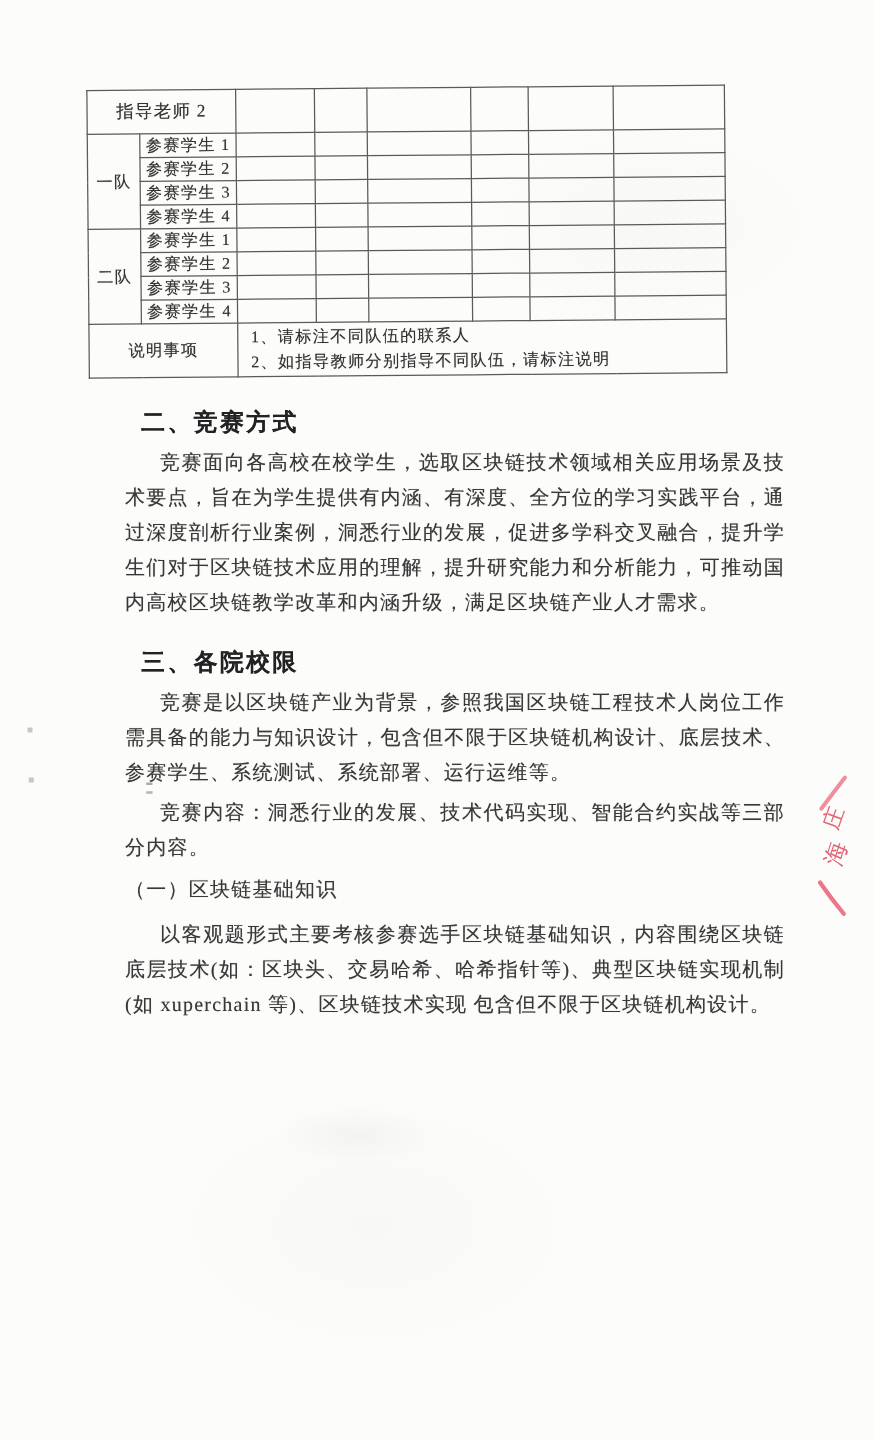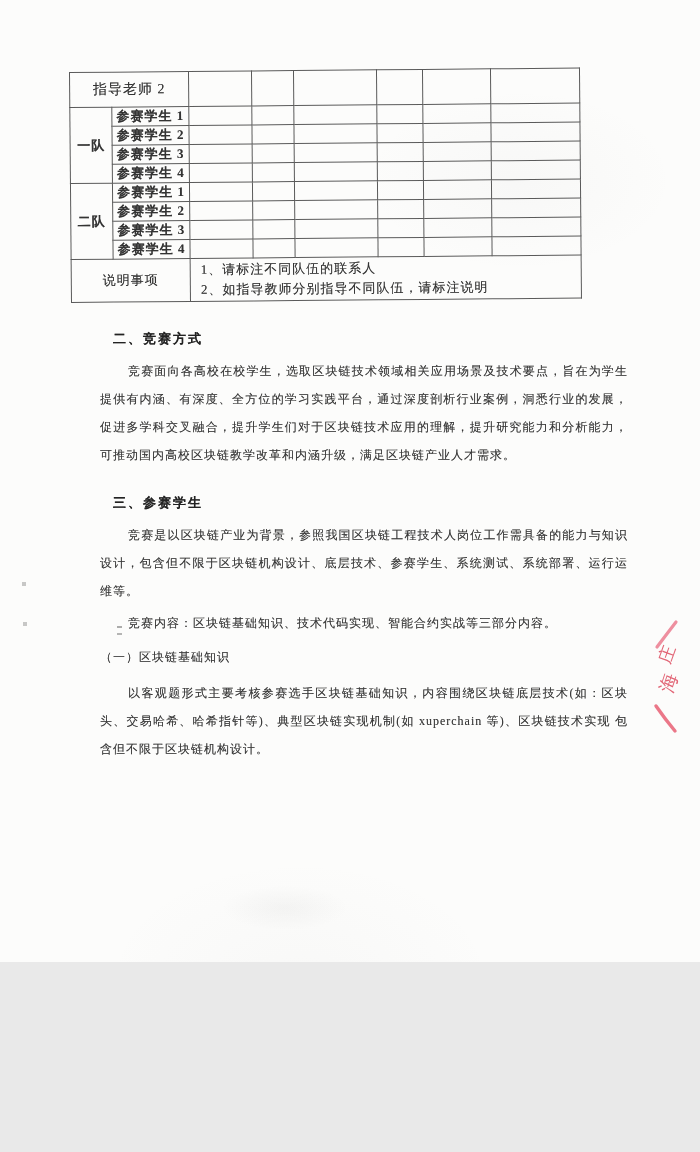--- a/index.html
+++ b/index.html
@@ -3,21 +3,21 @@
 <meta charset="utf-8">
 <style>
   html,body{margin:0;padding:0;}
   body{
     width:700px;height:1152px;
     font-family:"Liberation Serif","DejaVu Serif",serif;
     background:#e9e9e9;
   }
   .page{
     position:relative;
-    width:700px;height:962px;
+    width:700px;height:1152px;
     overflow:hidden;
     background:
       radial-gradient(ellipse 90px 32px at 285px 908px, rgba(120,120,120,0.06), transparent 70%),
       radial-gradient(ellipse 220px 130px at 520px 180px, rgba(130,130,130,0.035), transparent 70%),
       radial-gradient(ellipse 260px 160px at 300px 980px, rgba(130,130,130,0.03), transparent 75%),
       #fcfcfb;
     color:#383838;
   }
   
   .reg-table{
@@ -33,49 +33,49 @@
     border:1px solid #5a5a5a;
     font-size:13px;
     color:#333;
     letter-spacing:1px;
     text-align:center;
     vertical-align:middle;
     padding:0;
     text-shadow:0 0 0.6px rgba(70,70,70,0.55);
   }
   .r-head td{height:34px;font-size:14px;}
-  .r-stu td{height:18px;font-weight:bold;}
+  .r-stu td{height:18px;}
   .r-notes td{height:42px;}
   .notes-cell{text-align:left !important;}
   .notes-cell .note-line{
     padding-left:10px;
     line-height:20px;
     letter-spacing:1px;
     white-space:nowrap;
     overflow:hidden;
   }
   
   .doc{
     position:absolute;
     left:100px;top:305px;
     width:528px;
   }
   .doc h2{
     margin:24px 0 0 13px;
-    font-size:13px;
+    font-size:19px;
     line-height:20px;
     font-weight:bold;
     color:#222;
     letter-spacing:2px;
     text-shadow:0 0 0.5px rgba(30,30,30,0.6);
     font-family:Liberation Serif, serif;
   }
   .doc p{
     margin:8px 0 0 0;
-    font-size:12px;
+    font-size:16px;
     line-height:28px;
     letter-spacing:1px;
     text-align:justify;
     text-indent:28px;
     text-shadow:0 0 0.6px rgba(70,70,70,0.5);
   }
   .doc p.tight{margin-top:4px;}
   .doc p.subhead{text-indent:0;margin-top:6px;}
   
   .stamp{
@@ -202,23 +202,23 @@
         <div class="note-line">2、如指导教师分别指导不同队伍，请标注说明</div>
       </td>
     </tr>
   </tbody>
     </table>
 
   <div class="doc">
     <h2>二、竞赛方式</h2>
     <p>竞赛面向各高校在校学生，选取区块链技术领域相关应用场景及技术要点，旨在为学生提供有内涵、有深度、全方位的学习实践平台，通过深度剖析行业案例，洞悉行业的发展，促进多学科交叉融合，提升学生们对于区块链技术应用的理解，提升研究能力和分析能力，可推动国内高校区块链教学改革和内涵升级，满足区块链产业人才需求。</p>
 
-    <h2>三、参赛学生</h2>
+    <h2>三、各院校限</h2>
     <p>竞赛是以区块链产业为背景，参照我国区块链工程技术人岗位工作需具备的能力与知识设计，包含但不限于区块链机构设计、底层技术、参赛学生、系统测试、系统部署、运行运维等。</p>
-    <p class="tight">竞赛内容：区块链基础知识、技术代码实现、智能合约实战等三部分内容。</p>
+    <p class="tight">竞赛内容：洞悉行业的发展、技术代码实现、智能合约实战等三部分内容。</p>
     <p class="subhead">（一）区块链基础知识</p>
     <p>以客观题形式主要考核参赛选手区块链基础知识，内容围绕区块链底层技术(如：区块头、交易哈希、哈希指针等)、典型区块链实现机制(如 xuperchain 等)、区块链技术实现 包含但不限于区块链机构设计。</p>
   </div>
 
   <svg class="stamp" viewBox="0 0 62 145">
     <path d="M19,41 Q28,29 38,16" stroke="#ea7388" stroke-width="3.2" fill="none" stroke-linecap="round" opacity="0.8"></path>
     <text x="26" y="63" font-size="18" transform="rotate(-70 26 57)">庄</text>
     <text x="28" y="92" font-size="19" transform="rotate(-72 28 86)">海</text>
     <path d="M18,100 Q27,113 37,125" stroke="#e6556c" stroke-width="3.4" fill="none" stroke-linecap="round" opacity="0.8"></path>
   </svg>

